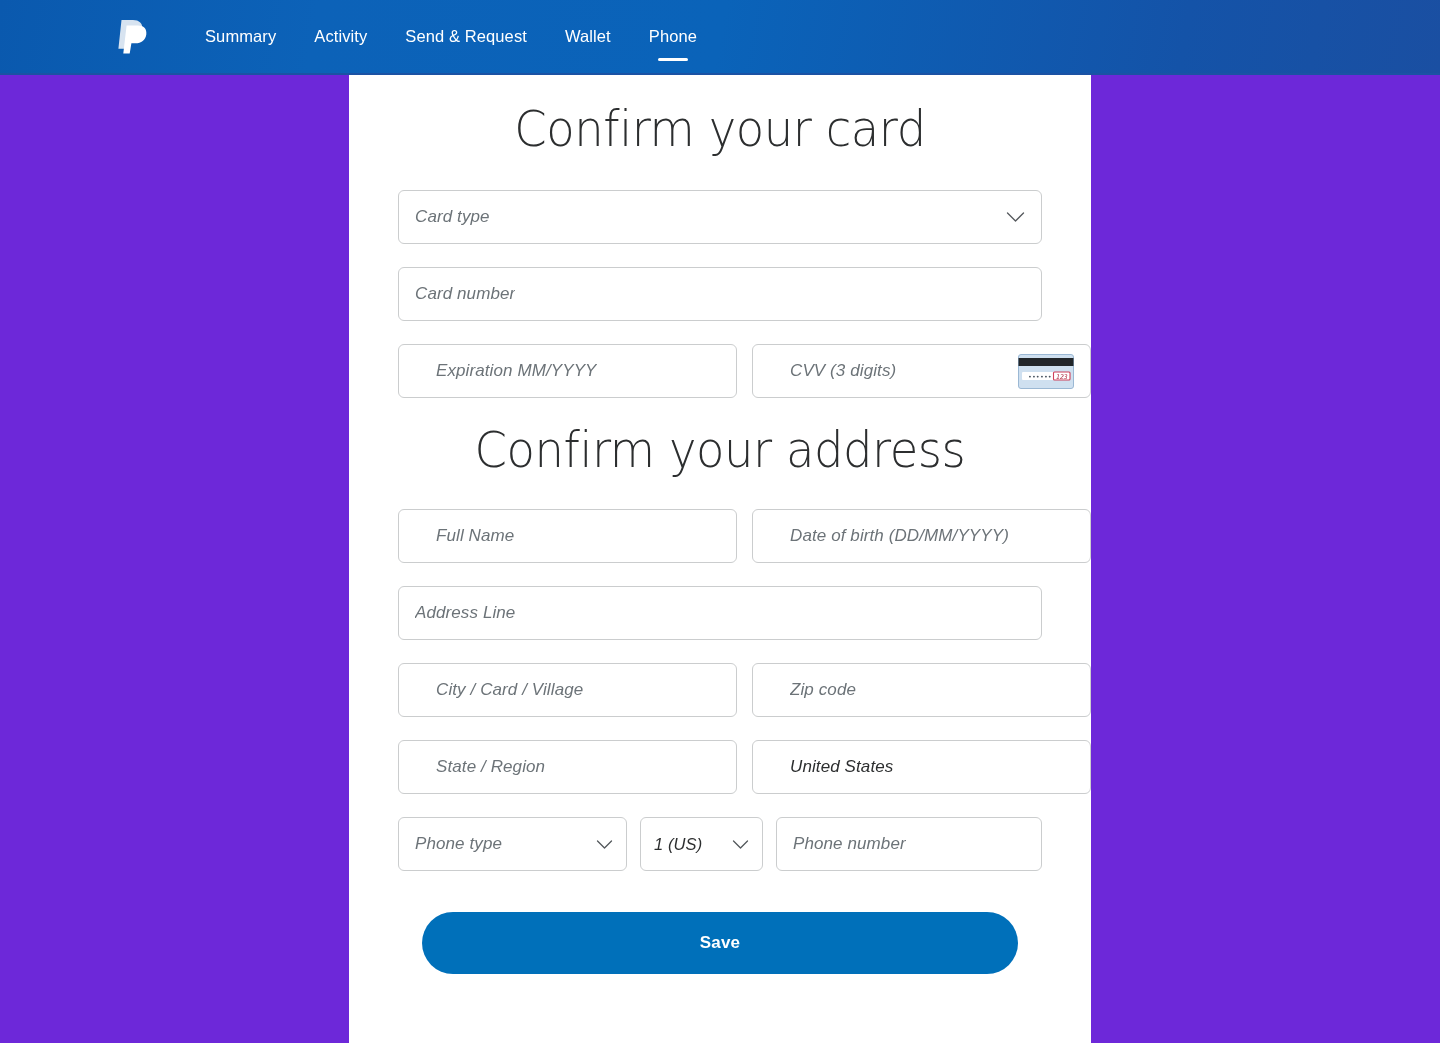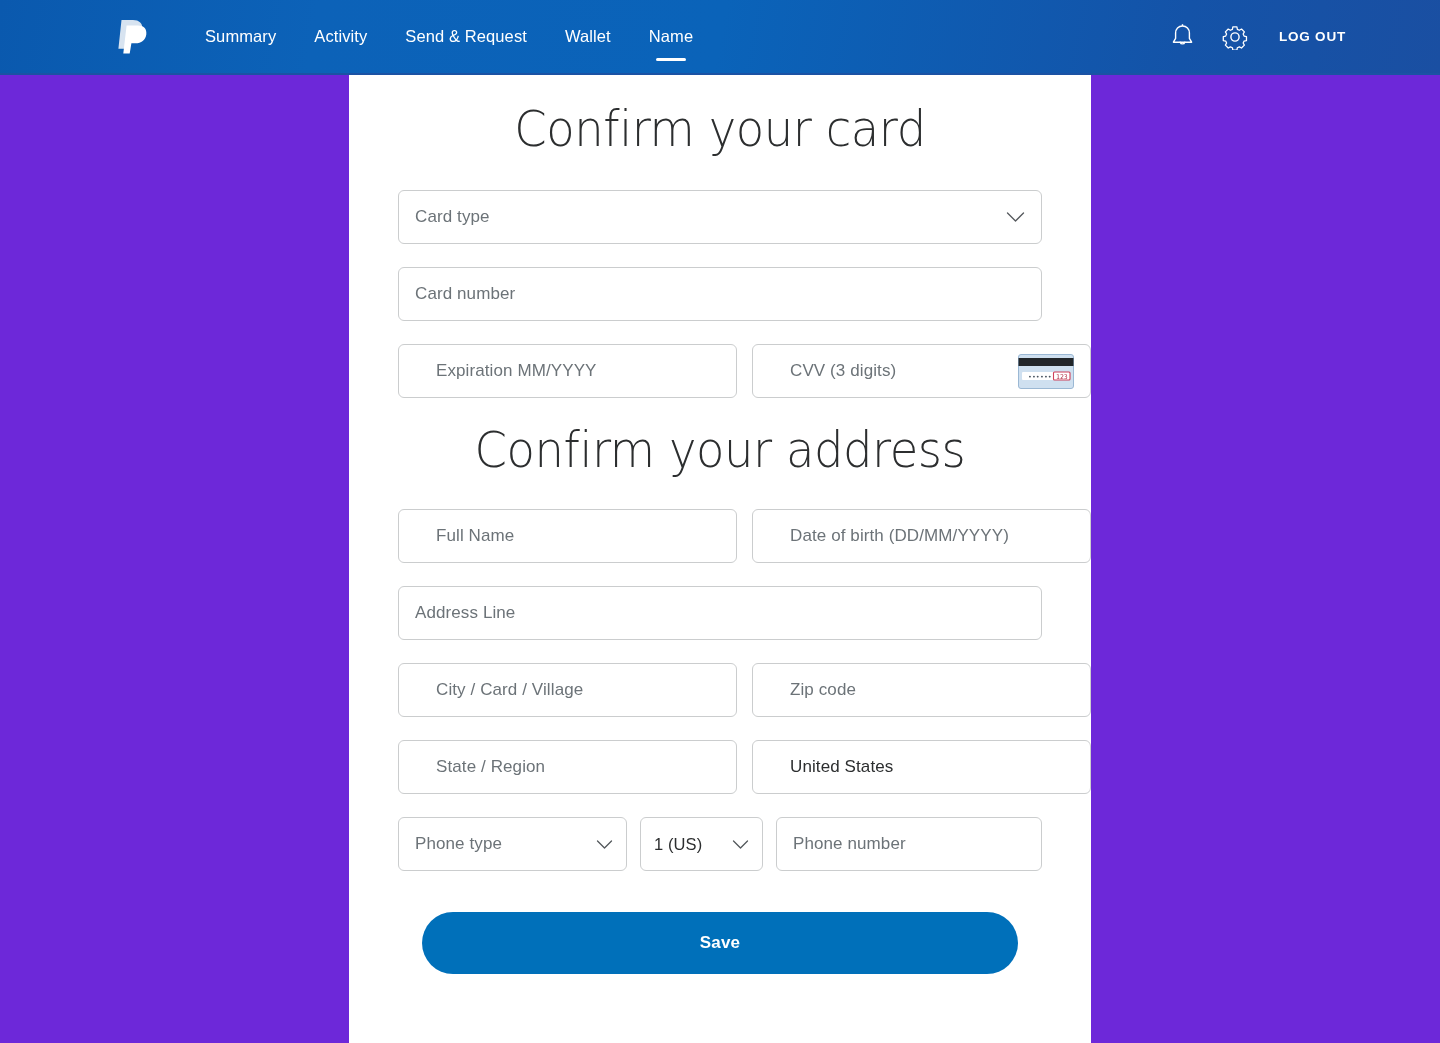--- a/index.html
+++ b/index.html
@@ -115,20 +115,21 @@
   #title-card { padding-top: 29px; padding-bottom: 0; }
   #title-address { padding-top: 27px; padding-bottom: 0; }
 
   
   .form { padding: 0 24px; }
 
   .row {
     display: flex;
     gap: 15px;
     margin-top: 23px;
+    font-style: italic;
   }
   .row.first { margin-top: 36px; }
   .row.addr-first { margin-top: 34px; }
 
   .field {
     height: 54px;
     border: 1px solid #cbcdce;
     border-radius: 6px;
     background: #ffffff;
     display: flex;
@@ -218,43 +219,24 @@
     <div class="nav-item">
       <span>Activity</span>
     </div>
     <div class="nav-item">
       <span>Send &amp; Request</span>
     </div>
     <div class="nav-item">
       <span>Wallet</span>
     </div>
     <div class="nav-item active">
-      <span>Name</span>
+      <span>Phone</span>
     </div>
   </div>
 
-  <div class="header-right">
-    <div class="hicon">
-      <svg width="25" height="27" viewBox="0 0 25 27" fill="none" stroke="#ffffff" stroke-width="1.4">
-        <path d="M12.5 3 C8.4 3 5.6 6 5.6 10 v5.3 L3.4 19.2 h18.2 L19.4 15.3 V10 C19.4 6 16.6 3 12.5 3 Z" stroke-linejoin="round"></path>
-        <path d="M12.5 1.2 v1.8"></path>
-        <path d="M10.2 19.2 a2.4 2.4 0 0 0 4.6 0" stroke-linecap="round"></path>
-      </svg>
-    </div>
-    <div class="hicon">
-      <svg width="26" height="26" viewBox="0 0 26 26" fill="none" stroke="#ffffff" stroke-width="1.4">
-        <path d="M10.8 2.2 h4.4 l0.5 2.6 l2.2 1.0 l2.3 -1.3 l3.1 3.1 l-1.3 2.3 l1.0 2.2 l2.6 0.5 v4.4
-                 l-2.6 0.5 l-1.0 2.2 l1.3 2.3 l-3.1 3.1 l-2.3 -1.3 l-2.2 1.0 l-0.5 2.6 h-4.4 l-0.5 -2.6
-                 l-2.2 -1.0 l-2.3 1.3 l-3.1 -3.1 l1.3 -2.3 l-1.0 -2.2 l-2.6 -0.5 v-4.4 l2.6 -0.5 l1.0 -2.2
-                 l-1.3 -2.3 l3.1 -3.1 l2.3 1.3 l2.2 -1.0 z" stroke-linejoin="round" transform="scale(0.92) translate(1,1)"></path>
-        <circle cx="13" cy="13" r="4.1"></circle>
-      </svg>
-    </div>
-    <div class="logout">LOG OUT</div>
-  </div>
 </div>
 
 <div class="page">
   <div class="panel">
 
     <h1 class="section-title" id="title-card">Confirm your card</h1>
 
     <div class="form">
 
       <div class="row first">

